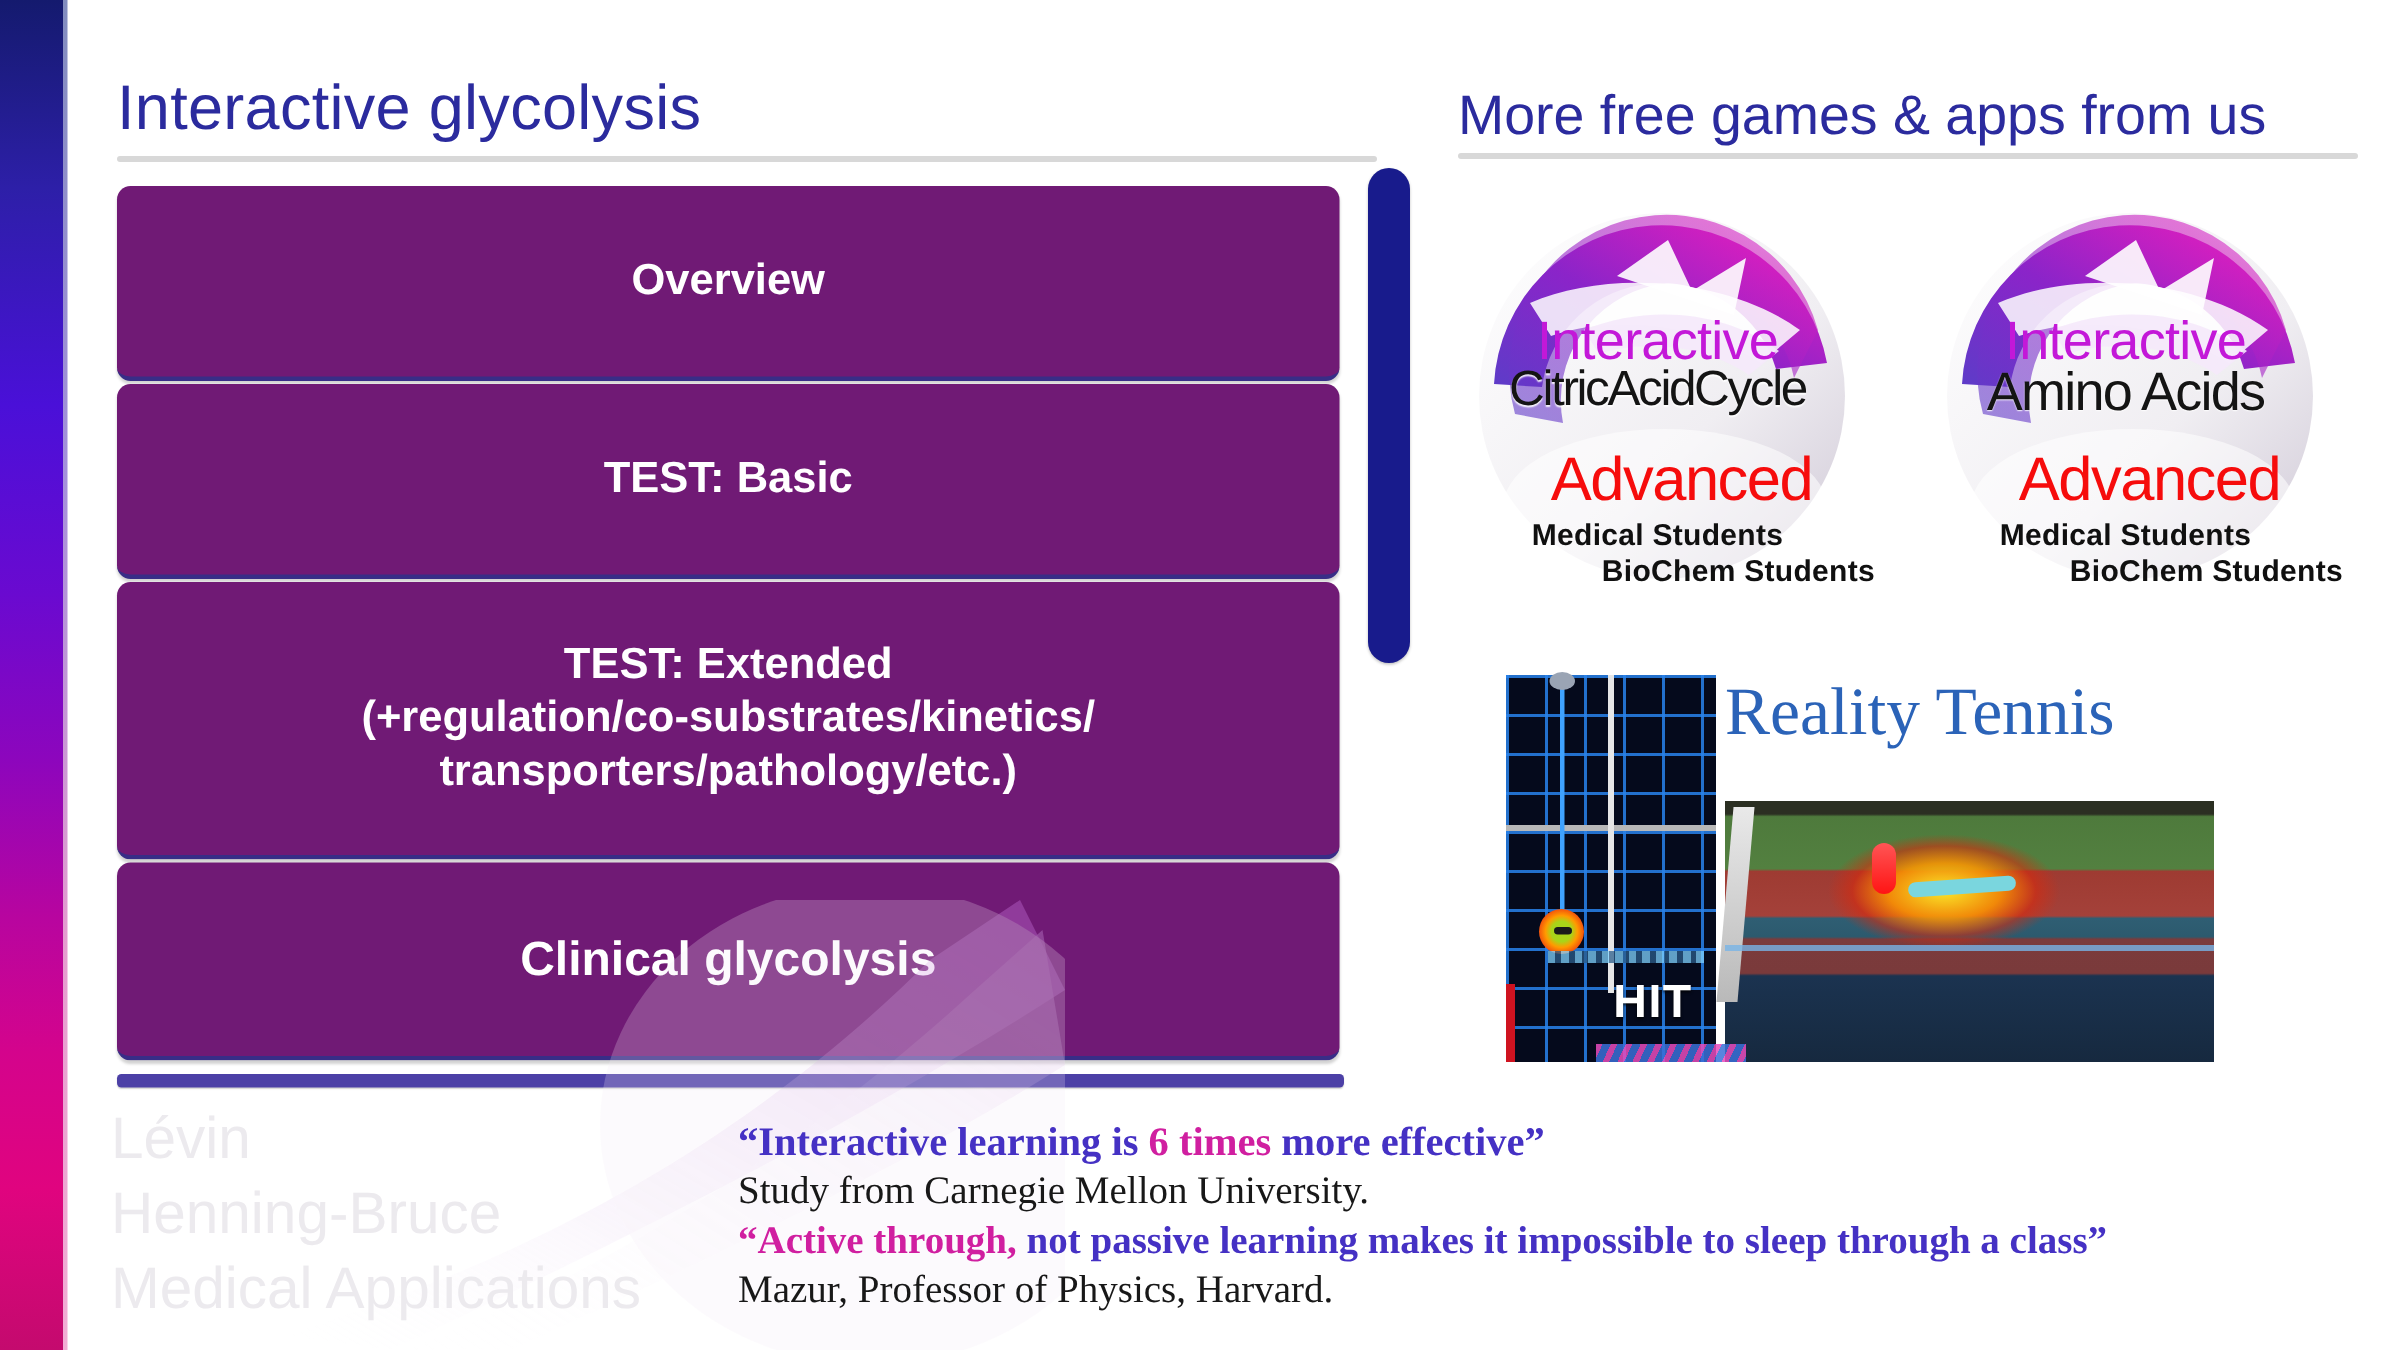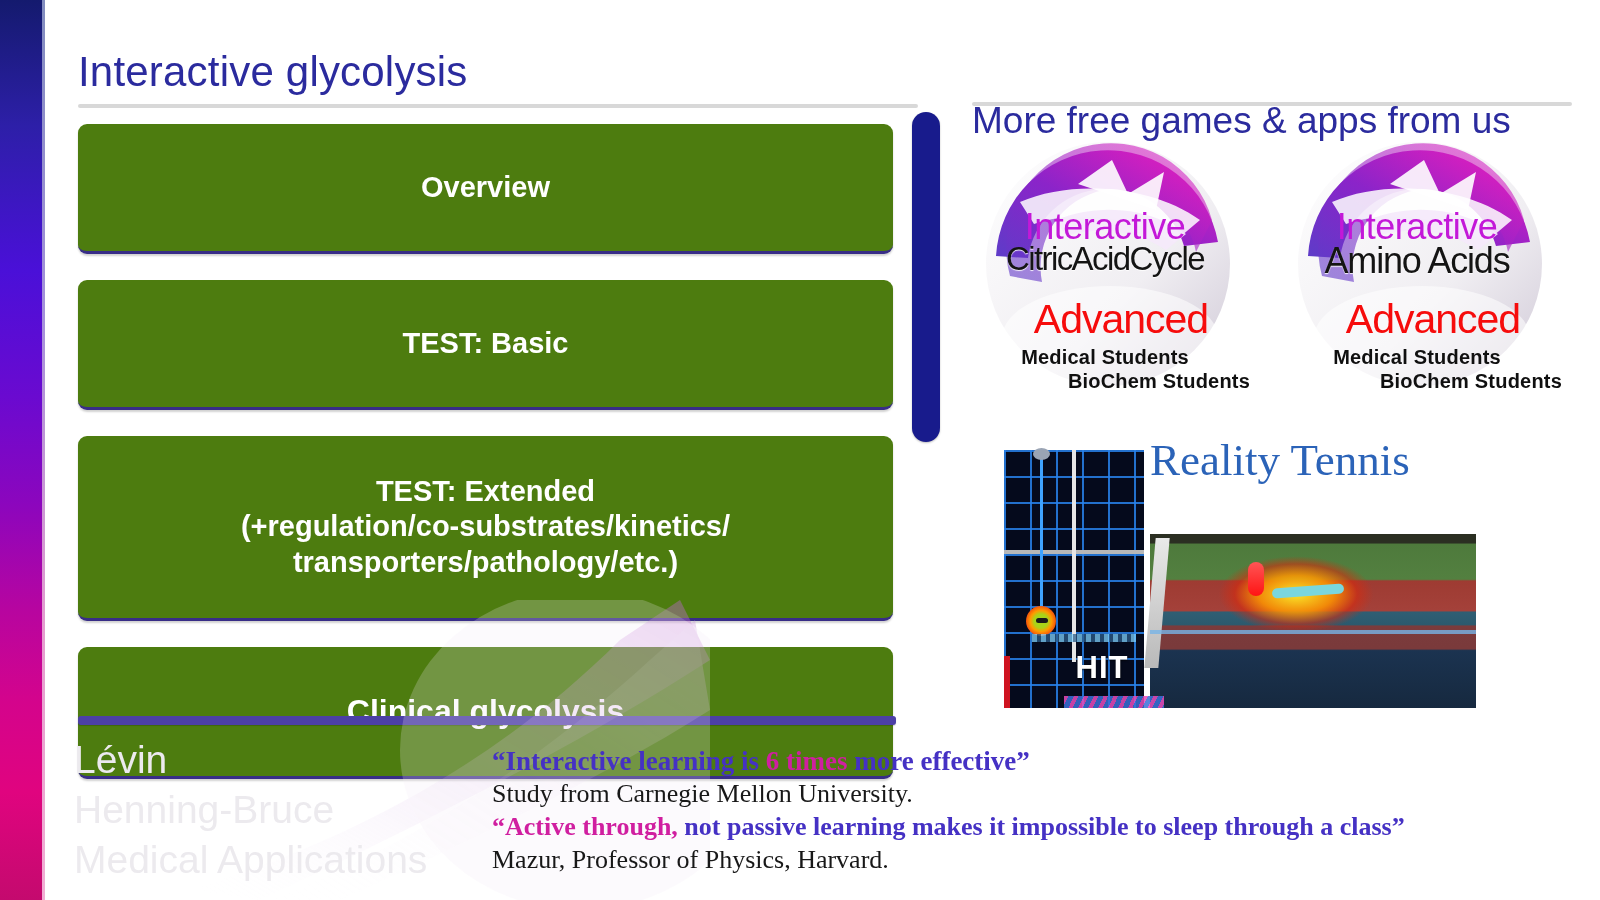--- a/index.html
+++ b/index.html
@@ -40,28 +40,28 @@
     font-size:42px;color:#2b2b9e;letter-spacing:.2px;
     white-space:nowrap;
     text-align:right;
   }
   #title-rule{position:absolute;left:78px;top:104px;width:840px;}
 
   #menu-list{position:absolute;left:78px;top:124px;width:815px;}
   .menu-btn{
     box-sizing:border-box;
     width:815px;
-    background:#4d7c0f;
+    background:#701a75;
     border-radius:9px;
     border-bottom:3px solid #382d87;
     color:#ffffff;
     font-weight:bold;
     display:flex;align-items:center;justify-content:center;
     text-align:center;
-    margin-bottom:26px;
+    margin-bottom:2px;
     box-shadow:0 2px 2px rgba(0,0,0,.18);
     line-height:1.22;
   }
   .menu-btn .lbl{padding:0 18px;white-space:pre-line;}
   #btn-overview{height:130px;font-size:29px;}
   #btn-test-basic{height:130px;font-size:29px;}
   #btn-test-extended{height:185px;font-size:29px;}
   #btn-clinical{height:132px;font-size:32px;}
 
   
@@ -86,21 +86,21 @@
     user-select:none;
   }
   #watermark-swirl{
     position:absolute;left:150px;top:600px;width:560px;height:300px;
     pointer-events:none;opacity:.5;
   }
 
   
   #apps-title{
     position:absolute;left:972px;top:56px;
-    font-size:37px;color:#2b2b9e;white-space:nowrap;margin-top:44px;
+    font-size:37px;color:#2b2b9e;white-space:nowrap;
   }
   #apps-rule{position:absolute;left:972px;top:102px;width:600px;}
 
   .logo-card{position:absolute;top:124px;width:290px;height:270px;}
   #logo-citric{left:960px;}
   #logo-amino{left:1272px;}
   .logo-art{position:absolute;left:0;top:0;width:290px;height:270px;}
   .logo-interactive{
     position:absolute;top:82px;left:0;width:290px;text-align:center;
     font-size:36px;color:#c318d8;letter-spacing:-.5px;
@@ -196,21 +196,21 @@
   }
   #tennis-strip-red{
     position:absolute;left:0;top:222px;width:6px;height:52px;background:#cf1320;
   }
   #tennis-bottom-wave{
     position:absolute;left:60px;top:262px;width:100px;height:12px;
     background:repeating-linear-gradient(115deg,#e74bbd 0 4px,#3a6fd8 4px 9px);
     opacity:.85;
   }
   #tennis-title{
-    position:absolute;left:146px;top:0;width:326px;
+    position:absolute;left:146px;top:14px;width:326px;
     font-family:"Liberation Serif", serif;
     font-size:45px;color:#2b63b8;white-space:nowrap;
     text-shadow:0 1px 0 rgba(255,255,255,.9);
   }
   #tennis-sub{
     position:absolute;left:8px;top:62px;width:470px;
     font-family:"Liberation Serif", serif;
     font-size:38px;color:#a52834;white-space:nowrap;
     text-shadow:0 1px 0 rgba(255,255,255,.85);
   }

